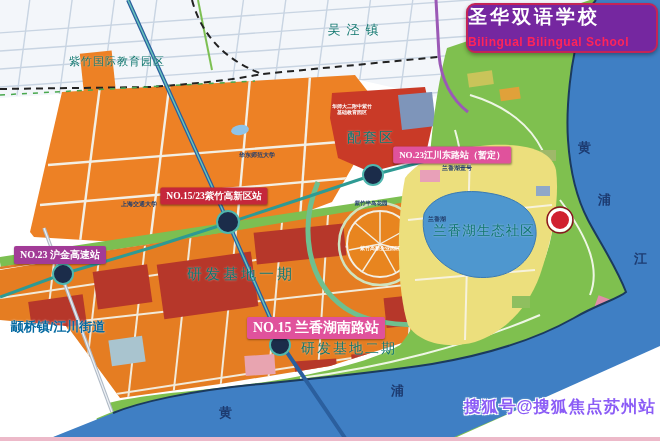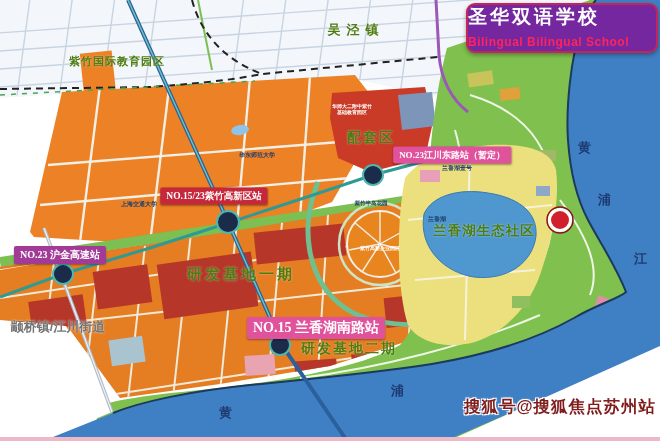--- a/index.html
+++ b/index.html
@@ -3,42 +3,42 @@
 <meta charset="utf-8">
 <style>
   html,body{margin:0;padding:0;background:#fff;}
   #stage{
     position:relative;width:660px;height:441px;overflow:hidden;
     background:#fff;
     font-family:"Liberation Sans","DejaVu Sans",sans-serif;
   }
   #stage svg{position:absolute;left:0;top:0;}
   .lbl{position:absolute;transform:translate(-50%,-50%);white-space:nowrap;pointer-events:none;}
-  .zl{color:#4d7c0f;font-weight:bold;text-shadow:0 0 2px rgba(255,255,255,.55);}
-  .zl-pink{color:#737373;text-shadow:0 0 2px rgba(255,255,255,.9);}
+  .zl{color:#0f766e;font-weight:normal;text-shadow:0 0 2px rgba(255,255,255,.55);}
+  .zl-pink{color:#0369a1;text-shadow:0 0 2px rgba(255,255,255,.9);}
   .st{color:#fff;font-weight:bold;padding:2px 6px;border-radius:2px;
       box-shadow:0 1px 2px rgba(0,0,0,.35);transform:translate(-50%,-50%) ;font-family:Liberation Serif, serif;}
   .st-red{background:#c5273b;}
   .st-pink{background:#e0529c;}
   .st-purple{background:#a23b97;}
   .rc{color:#1d3b70;font-weight:bold;font-size:13px;letter-spacing:1px;}
   .poi{color:#24406e;font-weight:bold;font-size:6px;}
   .poi-light{color:#fff;font-weight:bold;font-size:5px;white-space:normal;text-align:center;line-height:1.15;}
   .title-box{
     position:absolute;left:466px;top:3px;width:188px;height:46px;
     background:#7527a0;border:2px solid #c42457;border-radius:9px;
     display:flex;flex-direction:column;justify-content:center;
     box-shadow:0 2px 4px rgba(0,0,0,.35);
     gap:8px;
   }
   .t-cn{color:#fff;font-size:19px;font-weight:bold;letter-spacing:3px;line-height:1.1;}
   .t-en{color:#ff2459;font-size:12px;font-weight:bold;letter-spacing:.5px;}
   .watermark{
     position:absolute;left:462px;top:396px;width:196px;text-align:center;
-    font-size:16.5px;font-weight:900;color:#7f1d1d;letter-spacing:1px;
+    font-size:16.5px;font-weight:900;color:#8b5cf6;letter-spacing:1px;
     text-shadow:-1px -1px 0 #fff,1px -1px 0 #fff,-1px 1px 0 #fff,1px 1px 0 #fff,0 0 3px #fff;
   }
 </style>
 </head>
 <body>
 
 <div id="stage">
 
   <svg width="660" height="441" viewBox="0 0 660 441">
     <defs>

